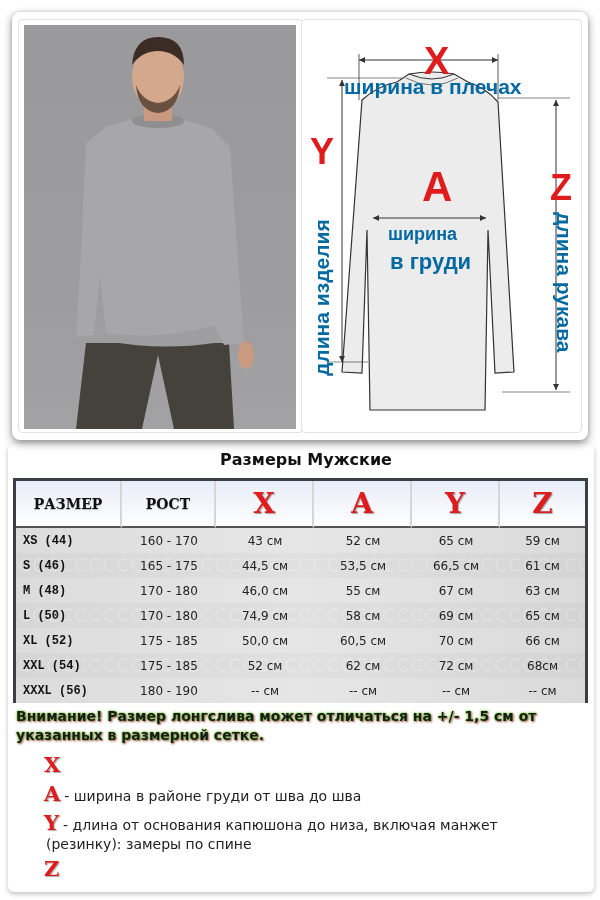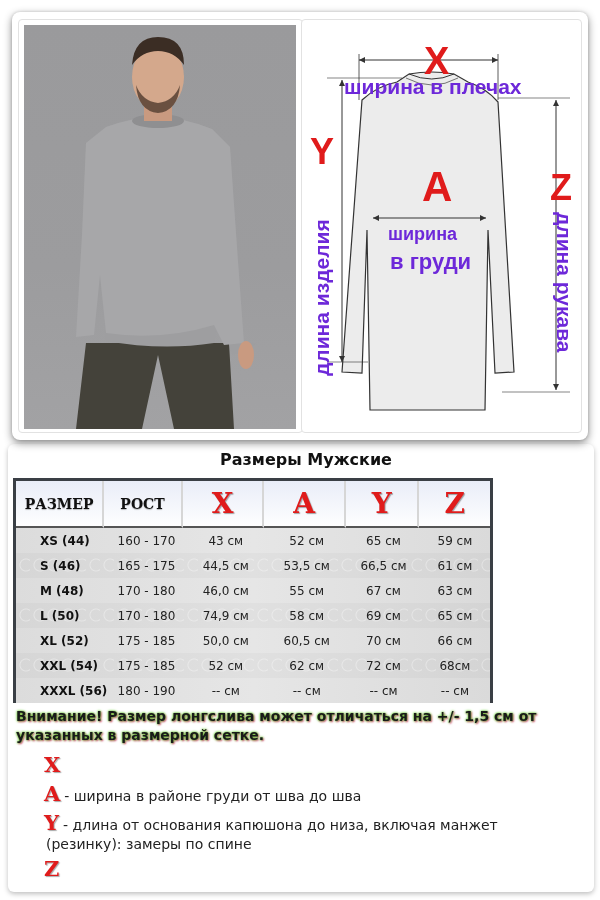--- a/index.html
+++ b/index.html
@@ -19,36 +19,36 @@
   .panel.photo { left: 6px; width: 285px; }
   .panel.diagram { left: 289px; width: 281px; }
 
   .photo-img {
     position: absolute; left: 5px; top: 5px; width: 272px; height: 404px;
     background: linear-gradient(180deg,#9a9a9c 0%,#9c9c9e 60%,#a2a2a4 100%);
     overflow: hidden;
   }
 
   
-  .dg-text { position: absolute; color: #6d28d9; font-weight: bold; font-family: "Liberation Sans", sans-serif; }
+  .dg-text { position: absolute; color: #0369a1; font-weight: bold; font-family: "Liberation Sans", sans-serif; }
   .red-letter { position: absolute; color: #e01b1b; font-weight: bold; font-family: "Liberation Sans", sans-serif; }
   .vert-left {
     position: absolute; writing-mode: vertical-rl; transform: rotate(180deg);
   }
   .vert-right { position: absolute; writing-mode: vertical-rl; }
 
   
   .table-title {
     position: absolute; left: 0; width: 600px; top: 450px; text-align: center;
     font-weight: bold; font-size: 16px; color: #111; padding-left: 12px;
   }
 
   
   .size-table {
-    position: absolute; left: 13px; top: 478px; width: 480px; height: 225px;
+    position: absolute; left: 13px; top: 478px; width: 575px; height: 225px;
     border: 3px solid #3a3f45; background: #dcdcdc;
   }
   .thead {
     display: flex; height: 47px; background: linear-gradient(180deg,#e9edf8 0%,#ffffff 100%);
   }
   .th {
     display: flex; align-items: center; justify-content: center;
     border-right: 2px solid #d6d6d6; border-bottom: 2px solid #555;
     font-family: "DejaVu Serif", serif; font-weight: bold; color: #111;
   }
@@ -56,21 +56,21 @@
   .th.small { font-size: 14px; text-shadow: 0 1px 1px rgba(0,0,0,0.25); }
   .th.letter { font-size: 28px; color: #e01b1b; text-shadow: 1px 1px 1px rgba(0,0,0,0.35); }
   .tr { display: flex; height: 25px; align-items: center; }
   .tr:nth-child(odd) { background: linear-gradient(90deg,#dcdcdc,#e6e6e6 50%,#dadada); }
   .tr:nth-child(even) {
     background:
       radial-gradient(circle at 10px 12px, transparent 5px, rgba(255,255,255,0.35) 6px, transparent 7px) 0 0/ 14px 25px,
       linear-gradient(90deg,#d6d6d6,#e0e0e0 50%,#d4d4d4);
   }
   .td { font-size: 12px; color: #222; text-align: center; }
-  .td.first { text-align: left; padding-left: 24px; font-weight: bold; color: #111; }
+  .td.first { text-align: left; padding-left: 7px; font-weight: bold; color: #111; font-family: Liberation Mono, monospace; }
   .c0 { width: 106px; } .c1 { width: 94px; } .c2 { width: 98px; } .c3 { width: 98px; } .c4 { width: 88px; } .c5 { width: 85px; }
 
   
   .warning {
     position: absolute; left: 16px; top: 707px; width: 570px;
     font-size: 14px; font-weight: bold; color: #1a1a1a; line-height: 19px;
     text-shadow: 0 0 3px #7ad84a, 0 0 2px #5fcf30, 1px 1px 2px #e8197d;
   }
 
   

